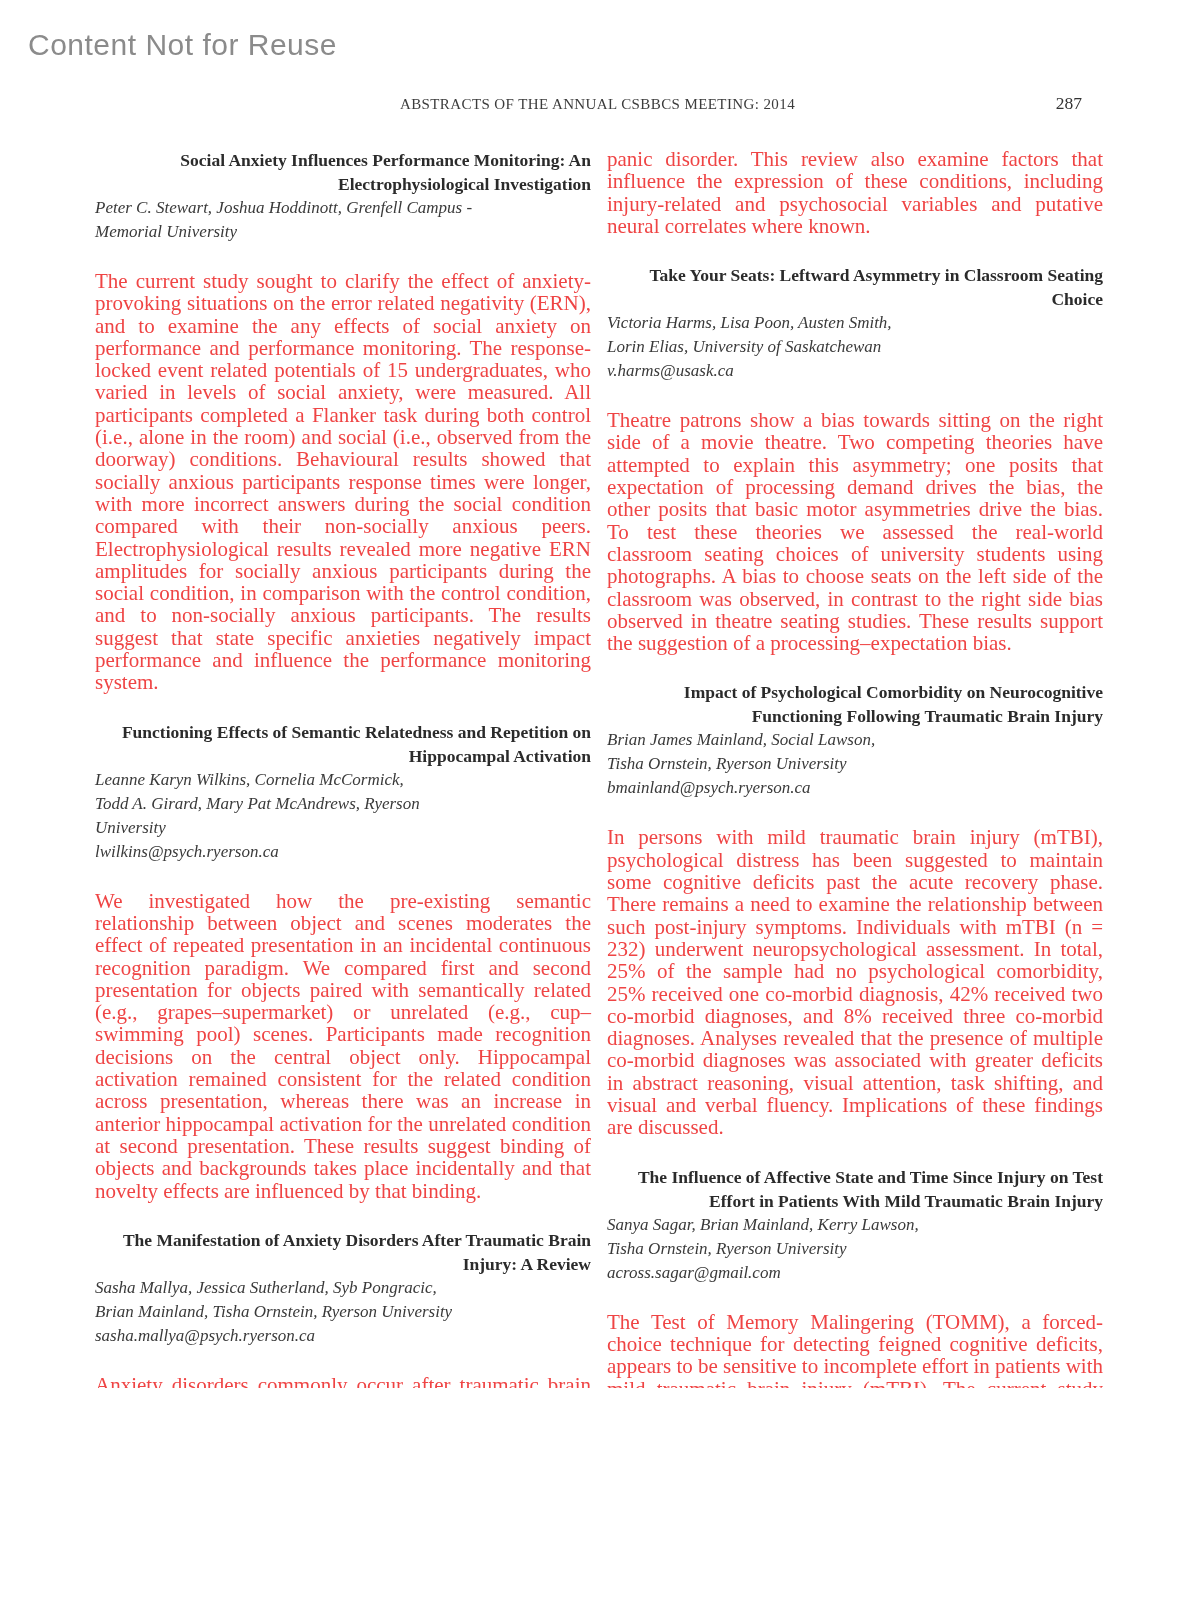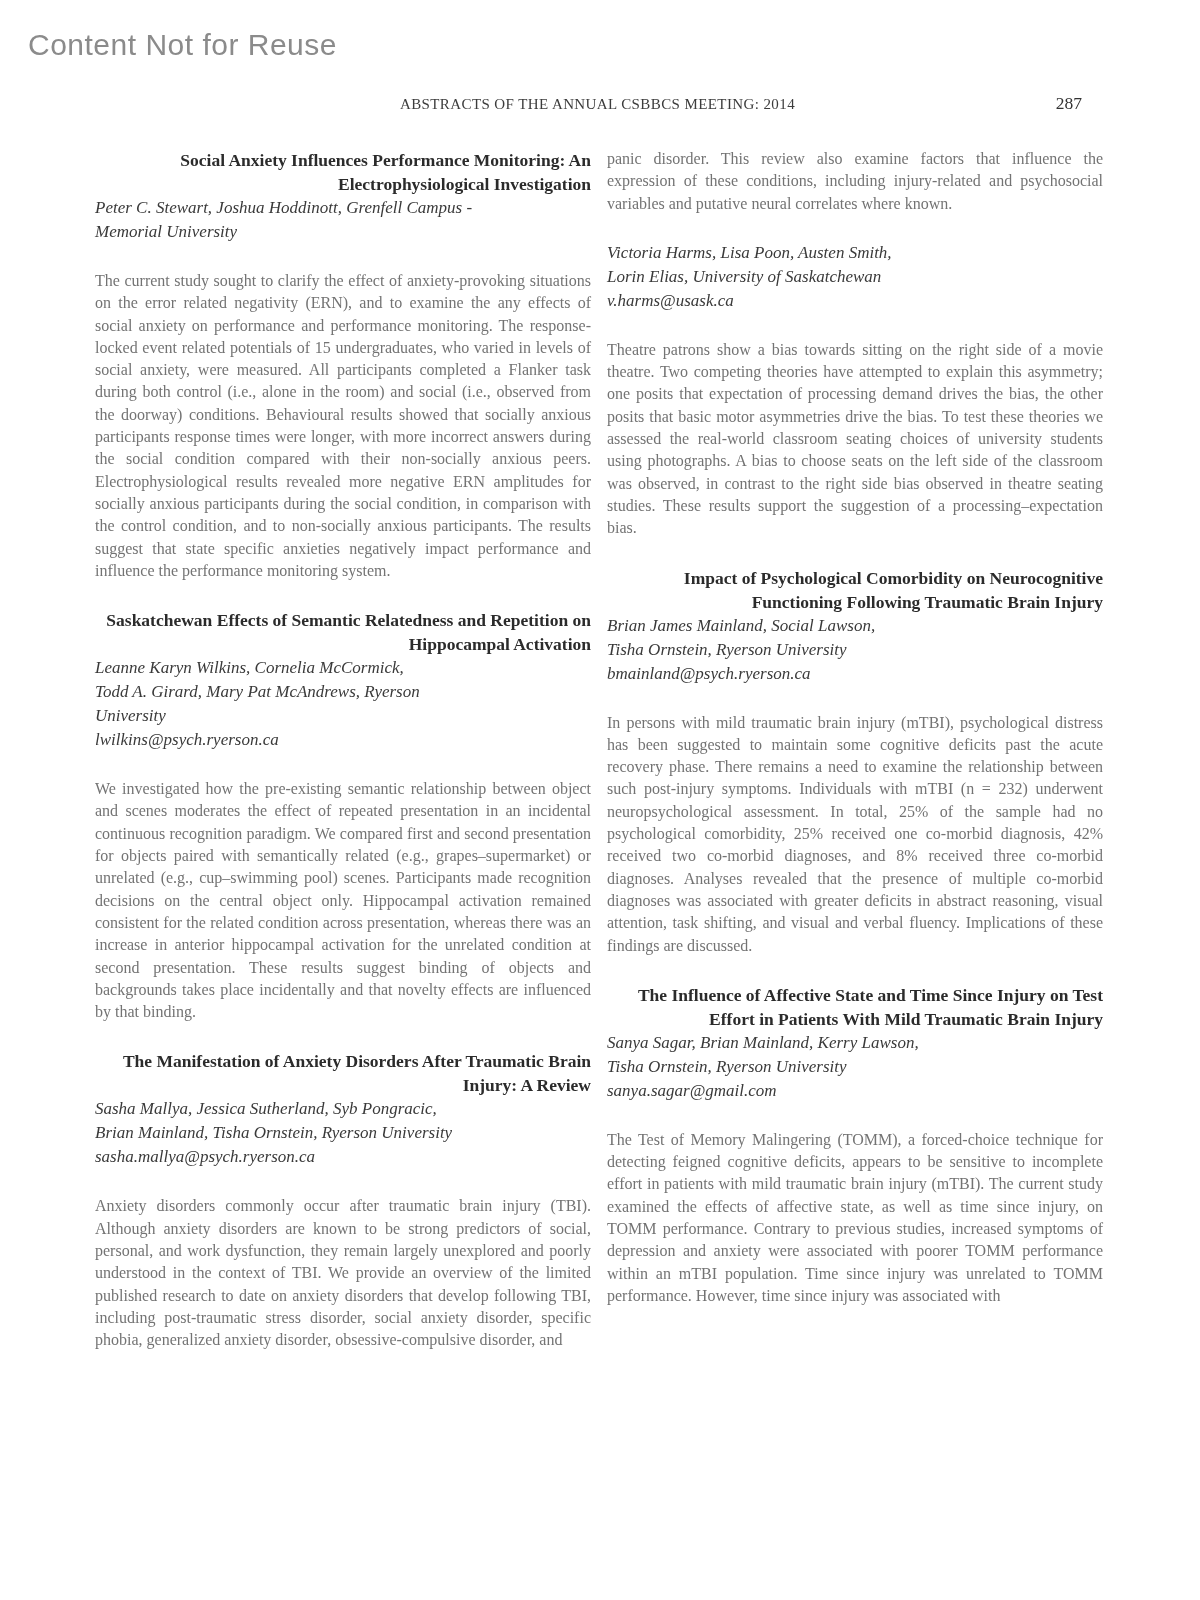--- a/index.html
+++ b/index.html
@@ -66,24 +66,24 @@
   .abs-authors, .abs-email {
     margin: 0;
     font-size: 17px;
     line-height: 24px;
     font-style: italic;
     color: #3a3a3a;
     white-space: pre-line;
   }
   .abs-body, .continuation {
     margin: 26px 0 0 0;
-    font-size: 16px;
+    font-size: 21px;
     line-height: 22.3px;
     text-align: justify;
-    color: #737373;
+    color: #ef4444;
   }
   .continuation { margin-top: 0; }
 </style>
 </head>
 <body>
 
 <div class="page">
 
   <div class="watermark">Content Not for Reuse</div>
 
@@ -95,21 +95,21 @@
   <div class="column left">
 
     <section class="abstract">
       <h2 class="abs-title">Social Anxiety Influences Performance Monitoring: An Electrophysiological Investigation</h2>
       <p class="abs-authors">Peter C. Stewart, Joshua Hoddinott, Grenfell Campus -
 Memorial University</p>
       <p class="abs-body">The current study sought to clarify the effect of anxiety-provoking situations on the error related negativity (ERN), and to examine the any effects of social anxiety on performance and performance monitoring. The response-locked event related potentials of 15 undergraduates, who varied in levels of social anxiety, were measured. All participants completed a Flanker task during both control (i.e., alone in the room) and social (i.e., observed from the doorway) conditions. Behavioural results showed that socially anxious participants response times were longer, with more incorrect answers during the social condition compared with their non-socially anxious peers. Electrophysiological results revealed more negative ERN amplitudes for socially anxious participants during the social condition, in comparison with the control condition, and to non-socially anxious participants. The results suggest that state specific anxieties negatively impact performance and influence the performance monitoring system.</p>
     </section>
 
     <section class="abstract">
-      <h2 class="abs-title">Saskatchewan Effects of Semantic Relatedness and Repetition on Hippocampal Activation</h2>
+      <h2 class="abs-title">Functioning Effects of Semantic Relatedness and Repetition on Hippocampal Activation</h2>
       <p class="abs-authors">Leanne Karyn Wilkins, Cornelia McCormick,
 Todd A. Girard, Mary Pat McAndrews, Ryerson
 University</p>
       <p class="abs-email">lwilkins@psych.ryerson.ca</p>
       <p class="abs-body">We investigated how the pre-existing semantic relationship between object and scenes moderates the effect of repeated presentation in an incidental continuous recognition paradigm. We compared first and second presentation for objects paired with semantically related (e.g., grapes–supermarket) or unrelated (e.g., cup–swimming pool) scenes. Participants made recognition decisions on the central object only. Hippocampal activation remained consistent for the related condition across presentation, whereas there was an increase in anterior hippocampal activation for the unrelated condition at second presentation. These results suggest binding of objects and backgrounds takes place incidentally and that novelty effects are influenced by that binding.</p>
     </section>
 
     <section class="abstract">
       <h2 class="abs-title">The Manifestation of Anxiety Disorders After Traumatic Brain Injury: A Review</h2>
       <p class="abs-authors">Sasha Mallya, Jessica Sutherland, Syb Pongracic,
@@ -118,37 +118,38 @@
       <p class="abs-body">Anxiety disorders commonly occur after traumatic brain injury (TBI). Although anxiety disorders are known to be strong predictors of social, personal, and work dysfunction, they remain largely unexplored and poorly understood in the context of TBI. We provide an overview of the limited published research to date on anxiety disorders that develop following TBI, including post-traumatic stress disorder, social anxiety disorder, specific phobia, generalized anxiety disorder, obsessive-compulsive disorder, and</p>
     </section>
 
   </div>
 
   <div class="column right">
 
     <p class="continuation">panic disorder. This review also examine factors that influence the expression of these conditions, including injury-related and psychosocial variables and putative neural correlates where known.</p>
 
     <section class="abstract">
+      <h2 class="abs-title">Take Your Seats: Leftward Asymmetry in Classroom Seating Choice</h2>
       <p class="abs-authors">Victoria Harms, Lisa Poon, Austen Smith,
 Lorin Elias, University of Saskatchewan</p>
       <p class="abs-email">v.harms@usask.ca</p>
       <p class="abs-body">Theatre patrons show a bias towards sitting on the right side of a movie theatre. Two competing theories have attempted to explain this asymmetry; one posits that expectation of processing demand drives the bias, the other posits that basic motor asymmetries drive the bias. To test these theories we assessed the real-world classroom seating choices of university students using photographs. A bias to choose seats on the left side of the classroom was observed, in contrast to the right side bias observed in theatre seating studies. These results support the suggestion of a processing–expectation bias.</p>
     </section>
 
     <section class="abstract">
       <h2 class="abs-title">Impact of Psychological Comorbidity on Neurocognitive Functioning Following Traumatic Brain Injury</h2>
       <p class="abs-authors">Brian James Mainland, Social Lawson,
 Tisha Ornstein, Ryerson University</p>
       <p class="abs-email">bmainland@psych.ryerson.ca</p>
       <p class="abs-body">In persons with mild traumatic brain injury (mTBI), psychological distress has been suggested to maintain some cognitive deficits past the acute recovery phase. There remains a need to examine the relationship between such post-injury symptoms. Individuals with mTBI (n = 232) underwent neuropsychological assessment. In total, 25% of the sample had no psychological comorbidity, 25% received one co-morbid diagnosis, 42% received two co-morbid diagnoses, and 8% received three co-morbid diagnoses. Analyses revealed that the presence of multiple co-morbid diagnoses was associated with greater deficits in abstract reasoning, visual attention, task shifting, and visual and verbal fluency. Implications of these findings are discussed.</p>
     </section>
 
     <section class="abstract">
       <h2 class="abs-title">The Influence of Affective State and Time Since Injury on Test Effort in Patients With Mild Traumatic Brain Injury</h2>
       <p class="abs-authors">Sanya Sagar, Brian Mainland, Kerry Lawson,
 Tisha Ornstein, Ryerson University</p>
-      <p class="abs-email">sanya.sagar@gmail.com</p>
+      <p class="abs-email">across.sagar@gmail.com</p>
       <p class="abs-body">The Test of Memory Malingering (TOMM), a forced-choice technique for detecting feigned cognitive deficits, appears to be sensitive to incomplete effort in patients with mild traumatic brain injury (mTBI). The current study examined the effects of affective state, as well as time since injury, on TOMM performance. Contrary to previous studies, increased symptoms of depression and anxiety were associated with poorer TOMM performance within an mTBI population. Time since injury was unrelated to TOMM performance. However, time since injury was associated with</p>
     </section>
 
   </div>
 
 </div>
 
 </body></html>

